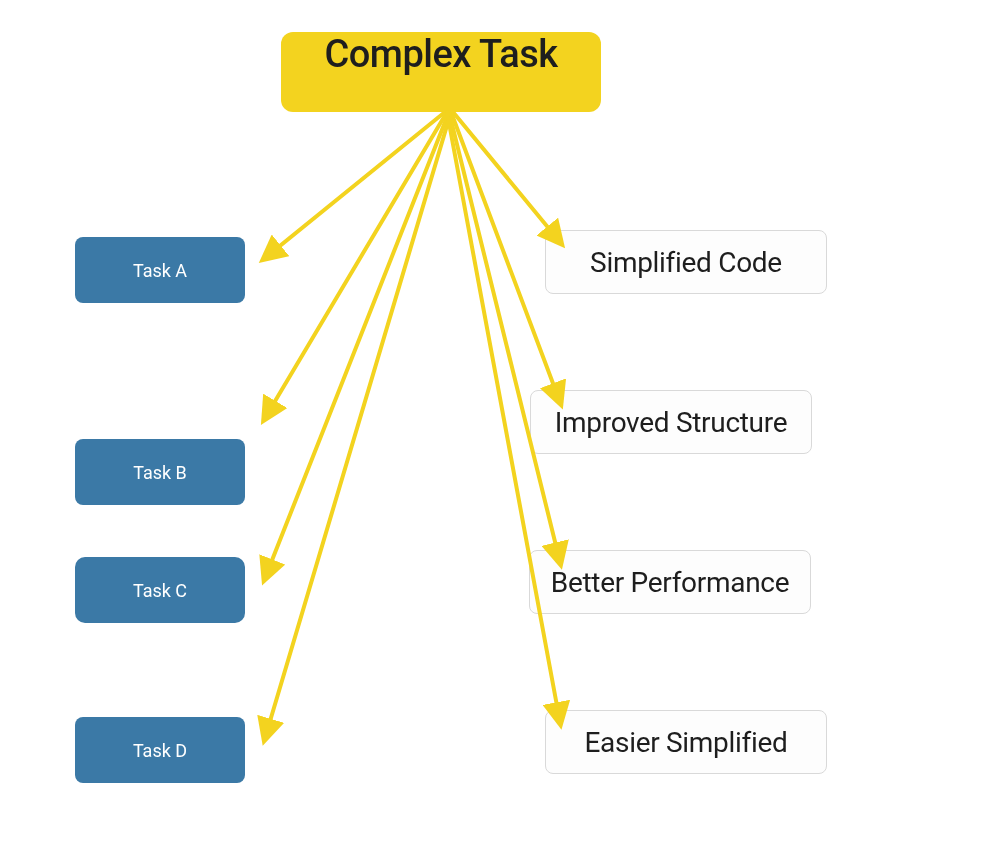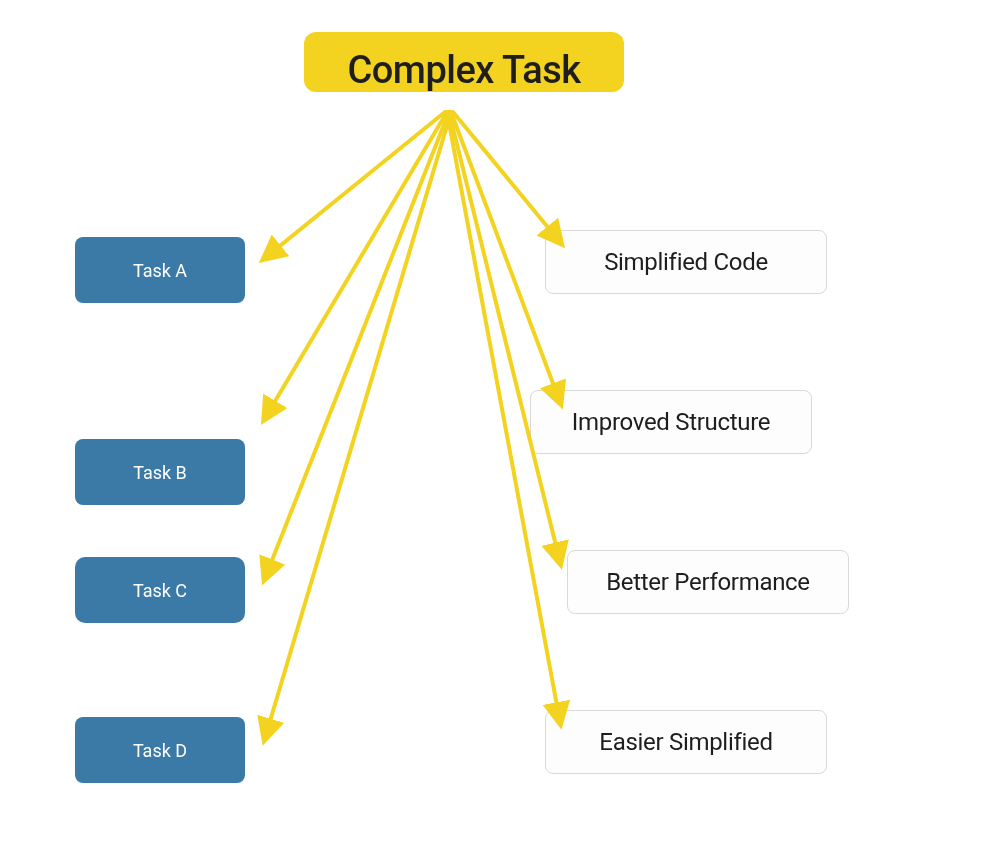--- a/index.html
+++ b/index.html
@@ -7,28 +7,28 @@
     padding: 0;
     width: 1000px;
     height: 846px;
     background: #ffffff;
     font-family: -apple-system, BlinkMacSystemFont, "Segoe UI", Roboto, "Helvetica Neue", Arial, sans-serif;
     position: relative;
     overflow: hidden;
   }
   .root-box {
     position: absolute;
-    left: 304px;
+    left: 281px;
     top: 32px;
     width: 320px;
-    height: 60px;
+    height: 80px;
     background: #f3d31f;
     border-radius: 12px;
     display: flex;
-    align-items: flex-end;
+    align-items: flex-start;
     justify-content: center;
     font-size: 38px;
     font-weight: 500;
     color: #1e1e1e;
     letter-spacing: -0.5px;
   }
   .task-box {
     position: absolute;
     width: 170px;
     height: 66px;
@@ -45,21 +45,21 @@
     position: absolute;
     width: 280px;
     height: 62px;
     background: #fdfdfd;
     border: 1px solid #d9d9d9;
     border-radius: 8px;
     display: flex;
     align-items: center;
     justify-content: center;
     color: #1e1e1e;
-    font-size: 24px;
+    font-size: 28px;
     font-weight: 400;
     letter-spacing: -0.3px;
   }
   svg.arrows {
     position: absolute;
     left: 0;
     top: 0;
     width: 1000px;
     height: 846px;
     pointer-events: none;
@@ -84,21 +84,21 @@
 <div class="task-box" style="left:75px; top:717px;">
   <span>Task D</span>
 </div>
 
 <div class="benefit-box" style="left:545px; top:230px;">
   <span>Simplified Code</span>
 </div>
 <div class="benefit-box" style="left:530px; top:390px;">
   <span>Improved Structure</span>
 </div>
-<div class="benefit-box" style="left:567px; top:550px;">
+<div class="benefit-box" style="left:529px; top:550px;">
   <span>Better Performance</span>
 </div>
 <div class="benefit-box" style="left:545px; top:710px;">
   <span>Easier Simplified</span>
 </div>
 
 <svg class="arrows" viewBox="0 0 1000 846">
   <defs>
     <marker id="arrowhead" markerWidth="7" markerHeight="7" refX="5" refY="3.5" orient="auto" markerUnits="strokeWidth">
       <polygon points="0 0, 7 3.5, 0 7" fill="#f3d31f"></polygon>

